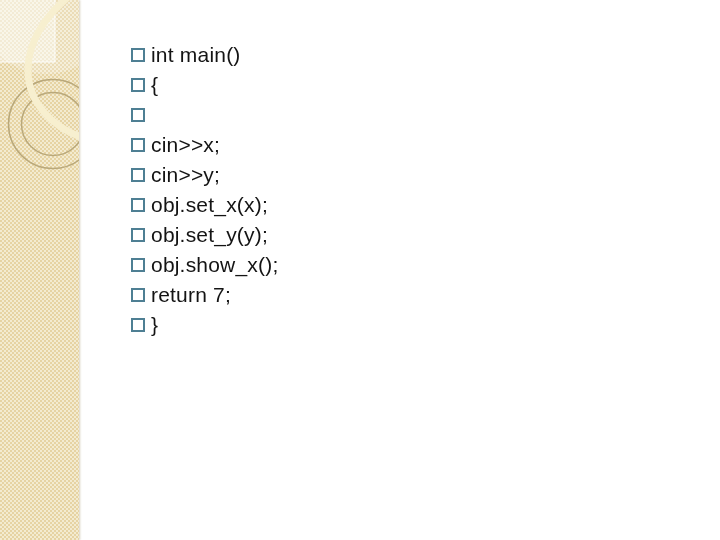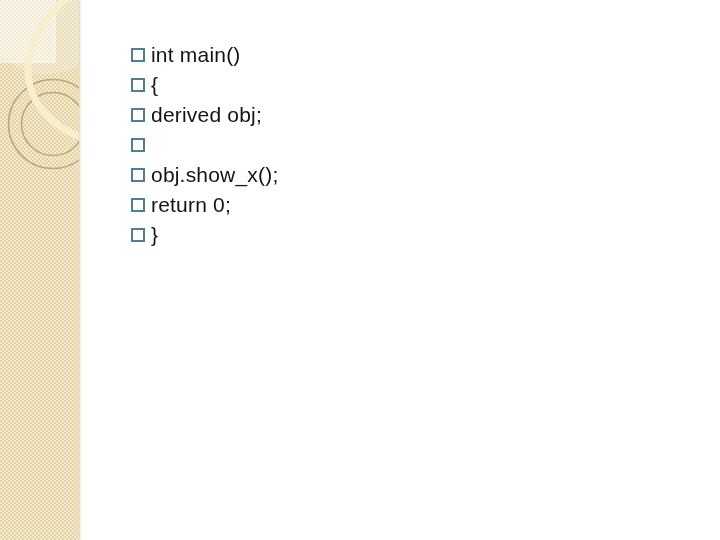--- a/index.html
+++ b/index.html
@@ -68,42 +68,54 @@
     <span class="code-text">int main()</span>
   </li>
 
   <li class="code-line">
     <span class="bullet"></span>
     <span class="code-text">{</span>
   </li>
 
   <li class="code-line">
     <span class="bullet"></span>
-    <span class="code-text">derived obj;</span>
   </li>
-
-
-
 
 
 
   <li class="code-line">
     <span class="bullet"></span>
+    <span class="code-text">cin&gt;&gt;x;</span>
   </li>
 
+
+  <li class="code-line">
+    <span class="bullet"></span>
+    <span class="code-text">cin&gt;&gt;y;</span>
+  </li>
+
+  <li class="code-line">
+    <span class="bullet"></span>
+    <span class="code-text">obj.set_x(x);</span>
+  </li>
+
+  <li class="code-line">
+    <span class="bullet"></span>
+    <span class="code-text">obj.set_y(y);</span>
+  </li>
 
   <li class="code-line">
     <span class="bullet"></span>
     <span class="code-text">obj.show_x();</span>
   </li>
 
 
   <li class="code-line">
     <span class="bullet"></span>
-    <span class="code-text">return 0;</span>
+    <span class="code-text">return 7;</span>
   </li>
 
   <li class="code-line">
     <span class="bullet"></span>
     <span class="code-text">}</span>
   </li>
 </ul>
 </div>
 
 </body></html>

